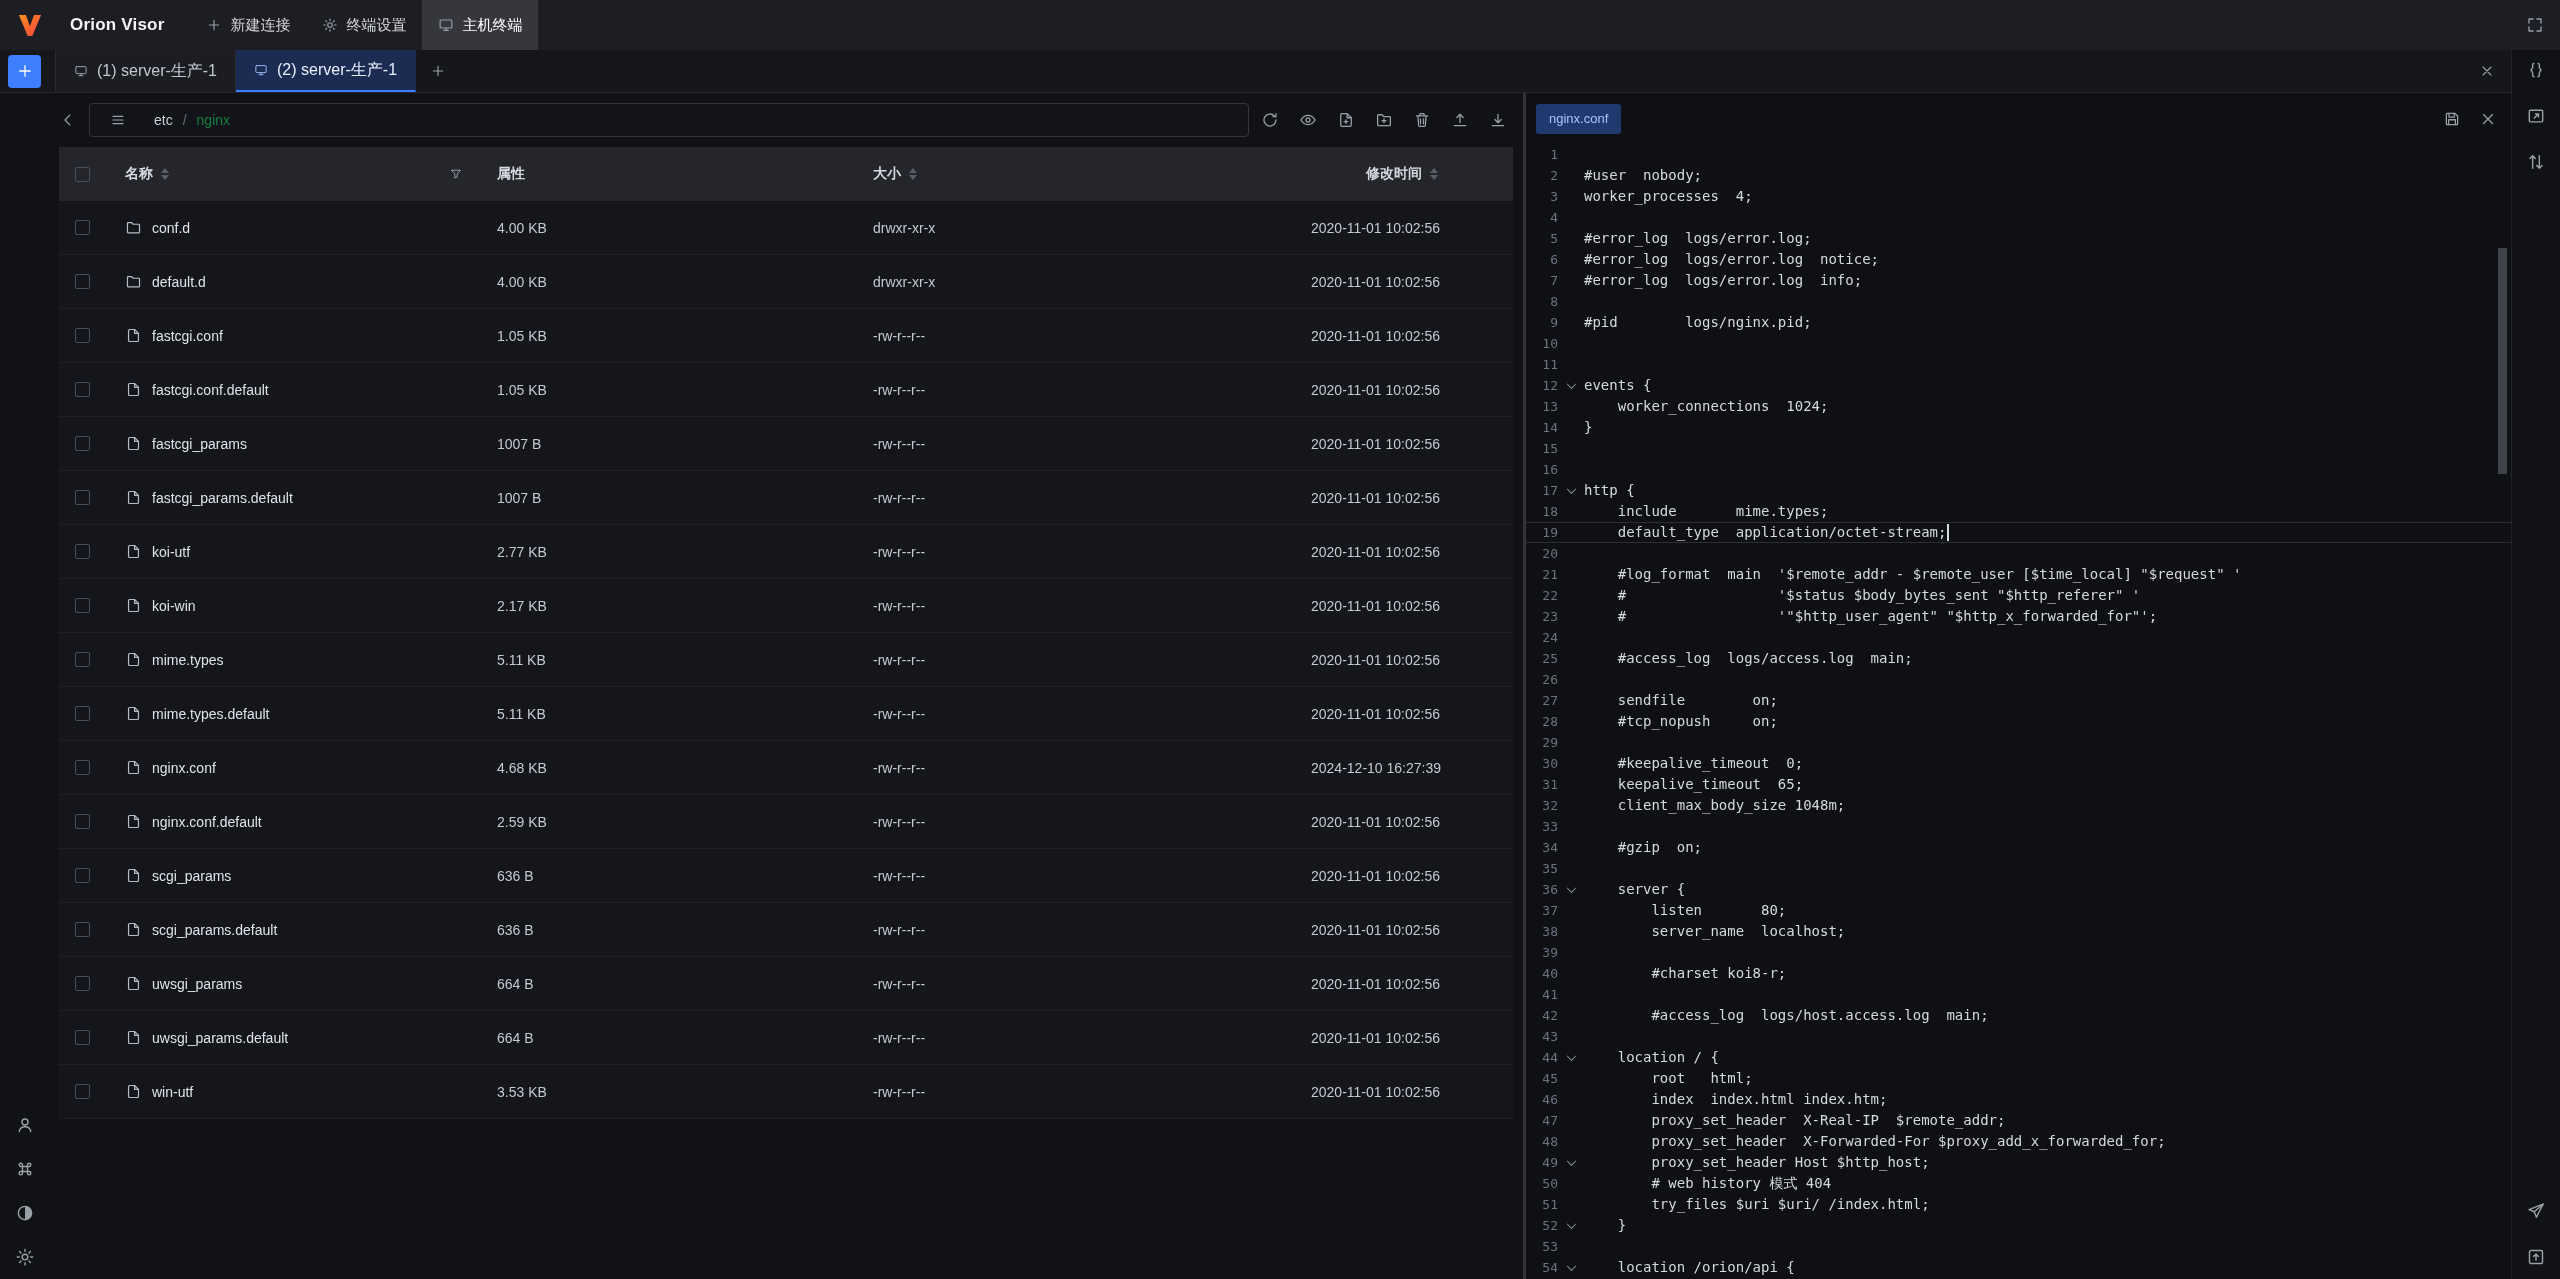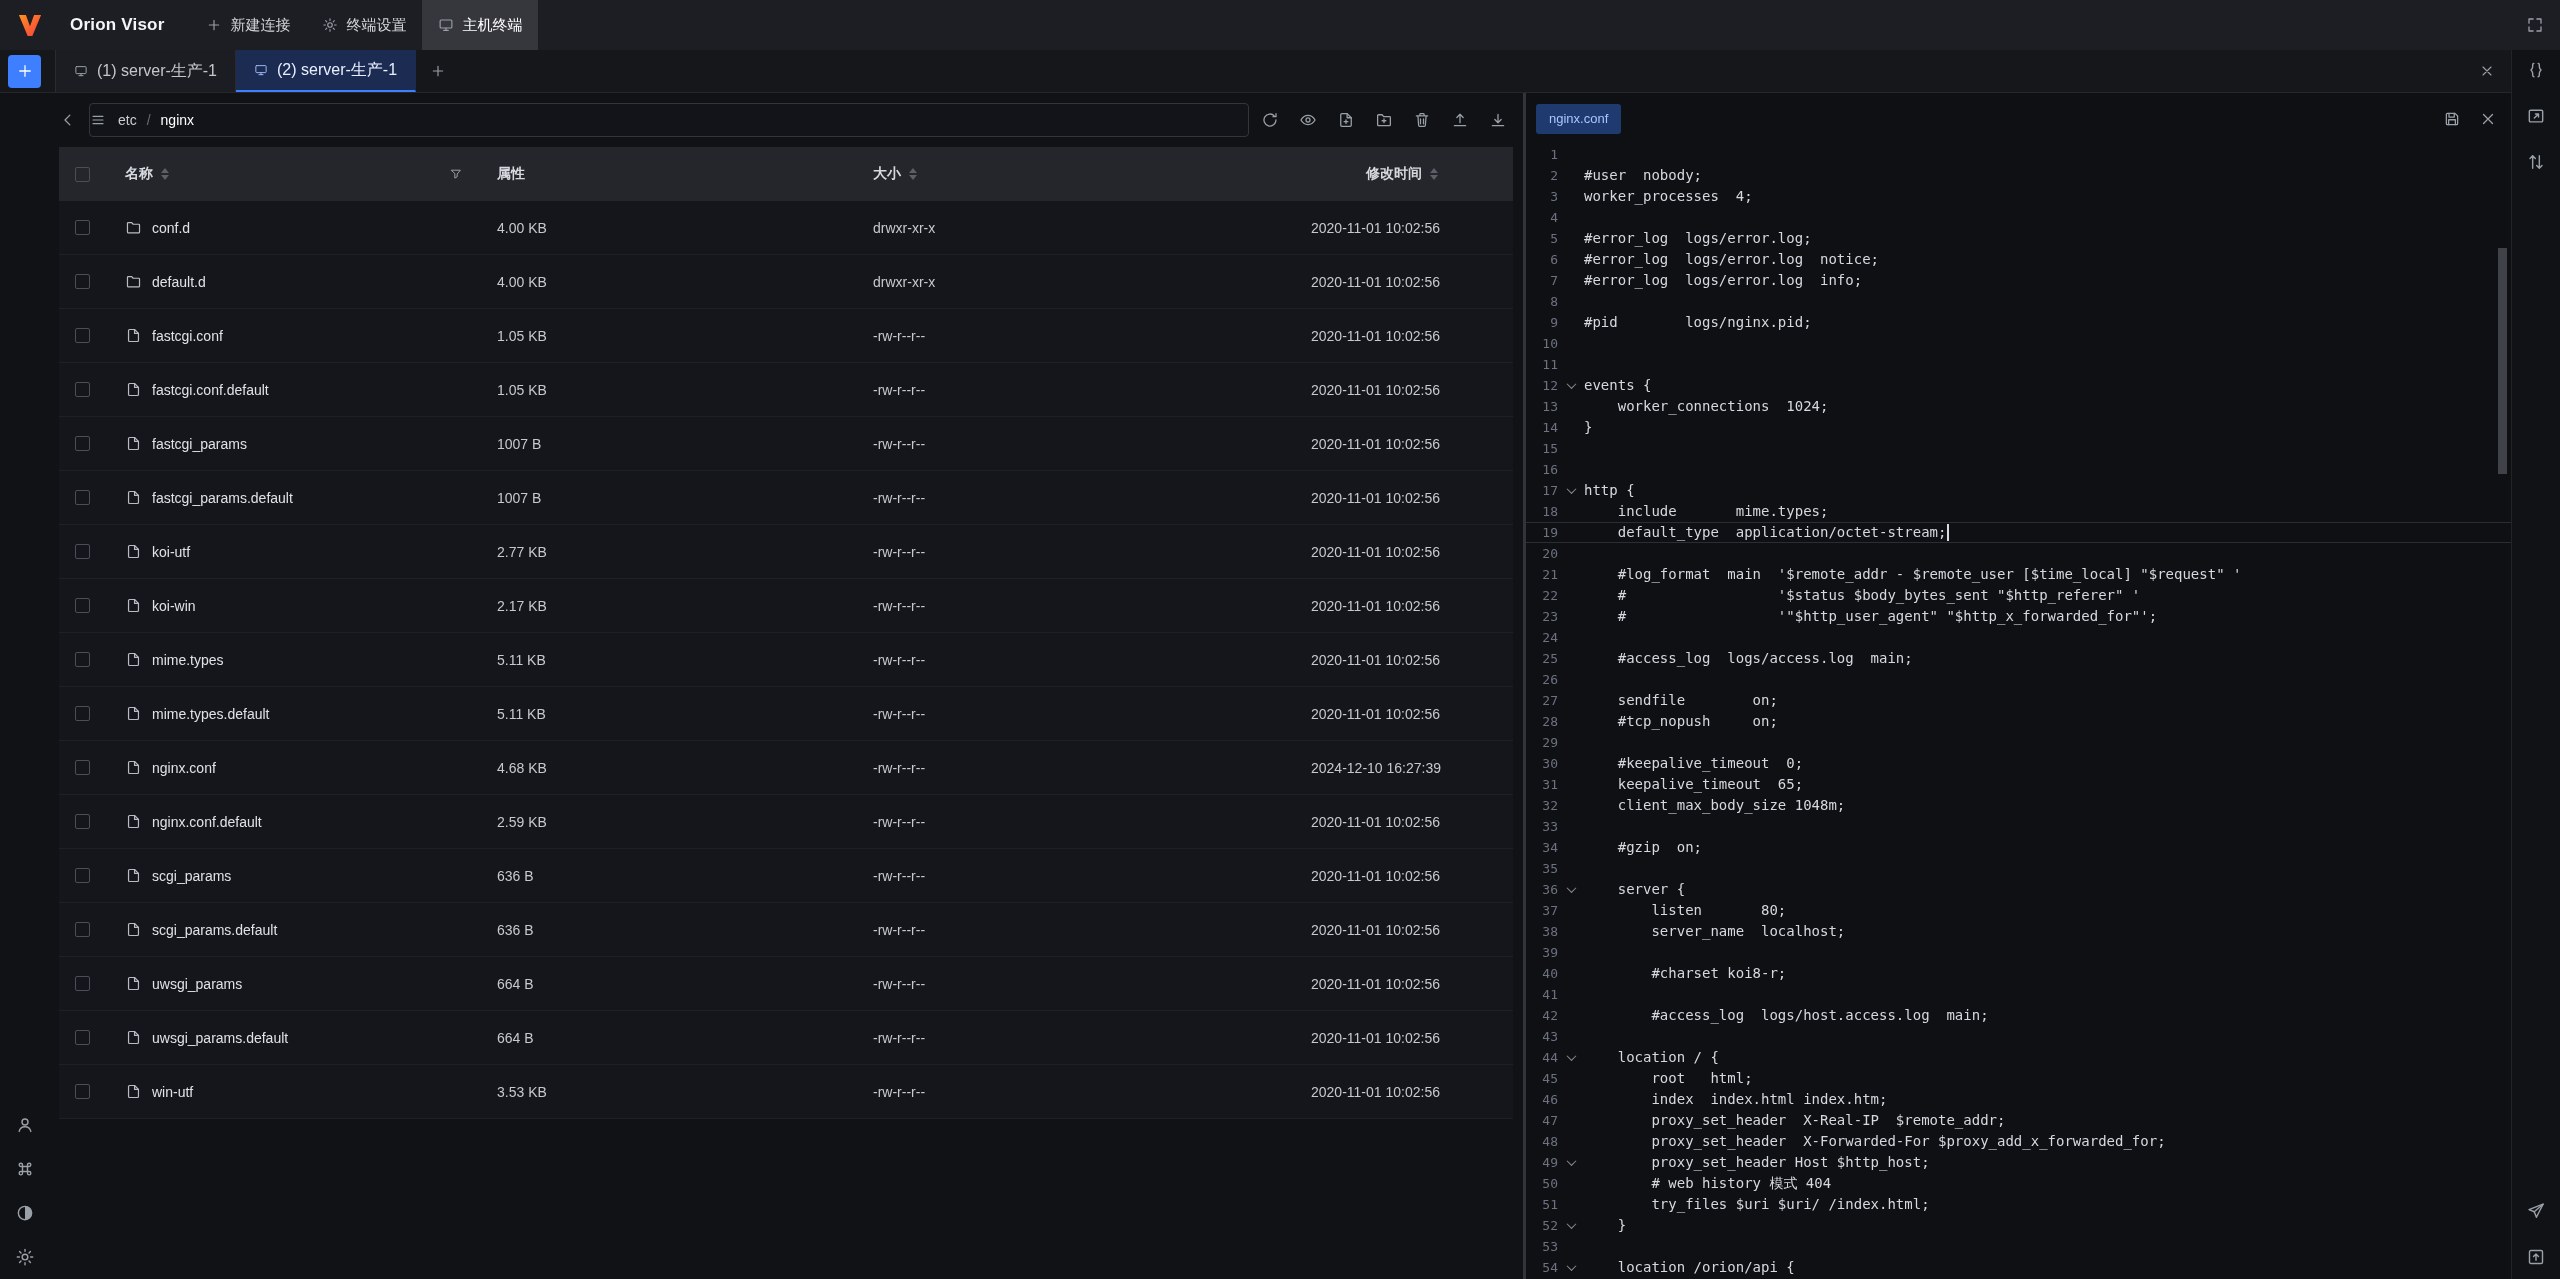--- a/index.html
+++ b/index.html
@@ -43,25 +43,25 @@
   
   .body { flex:1; display:flex; min-height:0; }
   .left-rail { width:49px; background:#111216; display:flex; flex-direction:column; align-items:center; justify-content:flex-end; gap:24px; padding-bottom:12px; }
   .right-rail { width:49px; background:#111216; border-left:1px solid #222327; display:flex; flex-direction:column; align-items:center; padding:10px 0 12px; gap:26px; }
   .rail-spacer { flex:1; }
   .splitter { width:3px; background:#33343b; cursor:col-resize; }
 
   
   .file-panel { width:1474px; background:#111216; display:flex; flex-direction:column; }
   .file-toolbar { height:54px; display:flex; align-items:center; gap:12px; padding:0 12px 0 10px; }
-  .crumb-box { width:1252px; height:34px; border:1px solid #34353c; border-radius:4px; background:#131419; display:flex; align-items:center; gap:12px; padding:0 0; }
+  .crumb-box { width:1252px; height:34px; border:1px solid #34353c; border-radius:4px; background:#131419; display:flex; align-items:center; gap:28px; padding:0 20px; }
   .crumb { display:flex; align-items:center; gap:10px; font-size:14px; }
   .crumb .sep { color:#686c75; }
   .crumb .seg { color:#c9ccd3; cursor:pointer; }
-  .crumb .seg.last { color:#ffffff; }
+  .crumb .seg.last { color:#15803d; }
   .toolbar-actions { margin-left:auto; display:flex; align-items:center; gap:20px; padding-right:4px; }
 
   .ftable { margin:0 10px; font-size:14px; }
   .thead, .trow { display:grid; grid-template-columns:46px 372px 376px 438px 1fr; align-items:stretch; height:54px; }
   .thead { background:#25262c; color:#d6d9df; font-weight:bold; }
   .trow { background:#15161b; border-bottom:1px solid #1f2026; color:#c6c9d0; }
   .cell { display:flex; align-items:center; padding-left:20px; height:100%; min-width:0; }
   .c-check { justify-content:center; padding-left:0; }
   .c-time-h { justify-content:center; padding-left:0; }
   .checkbox { width:15px; height:15px; border:1.6px solid #4a4e58; border-radius:2px; background:transparent; display:inline-block; cursor:pointer; }

